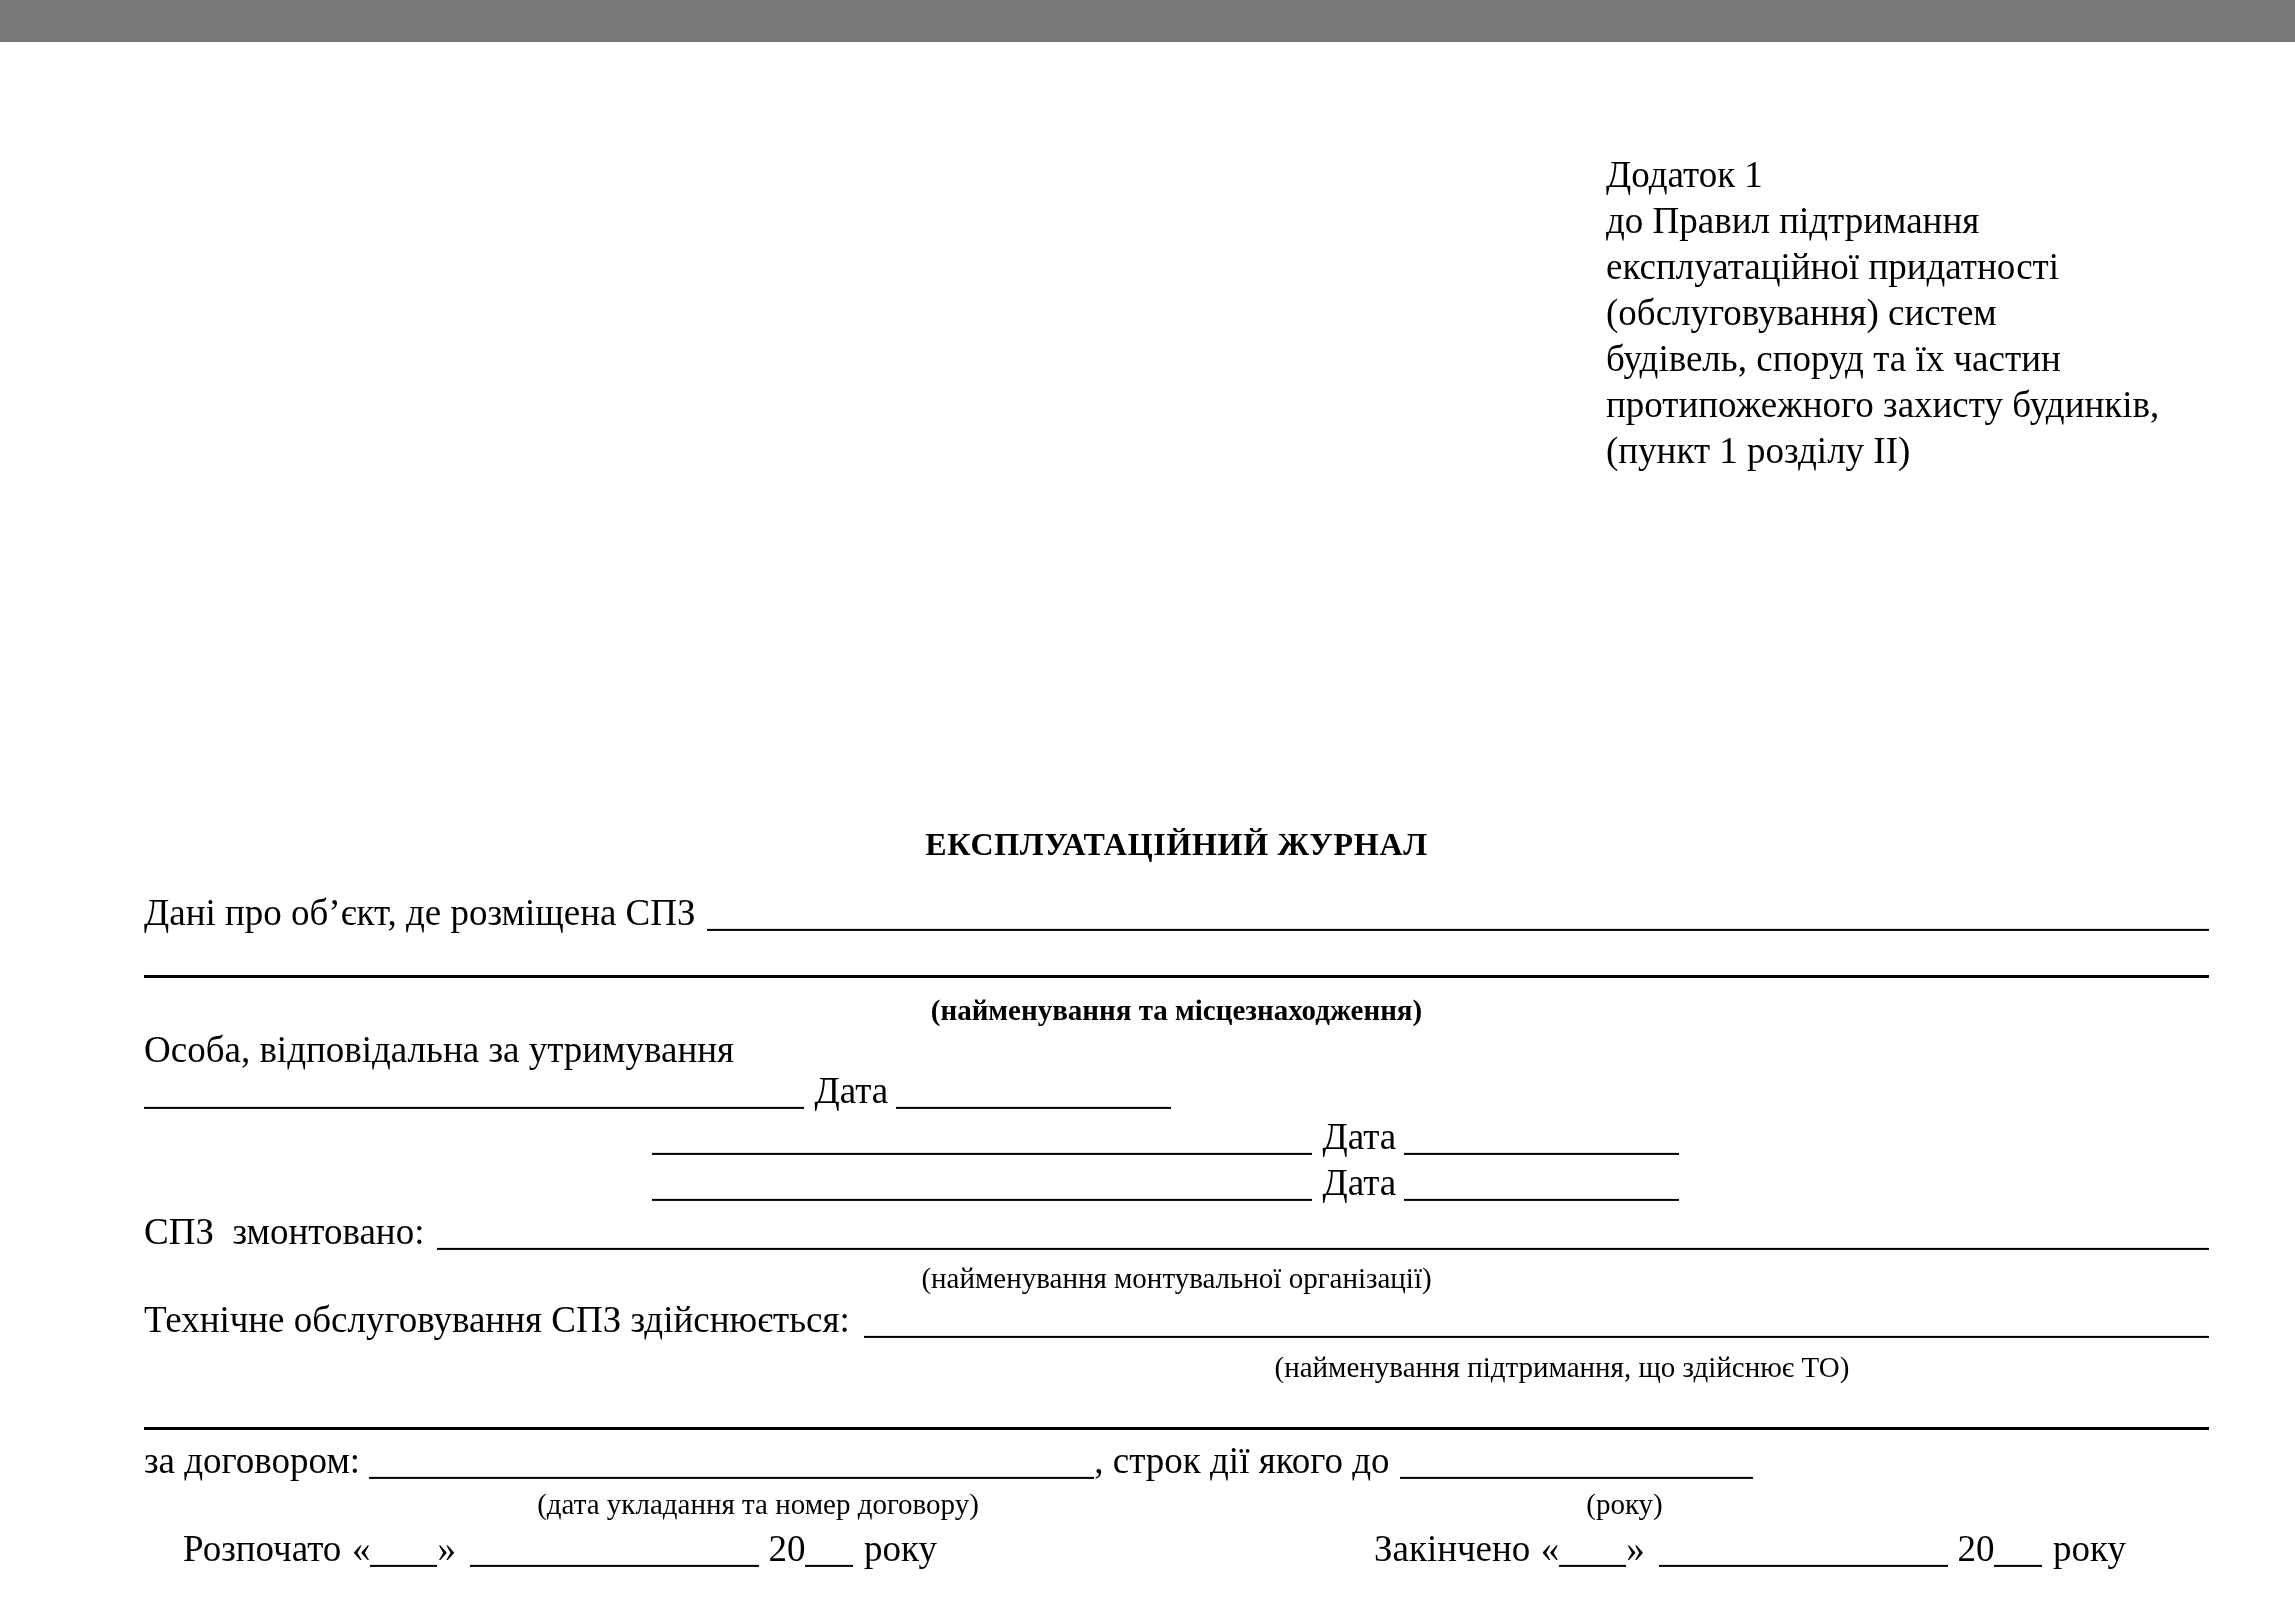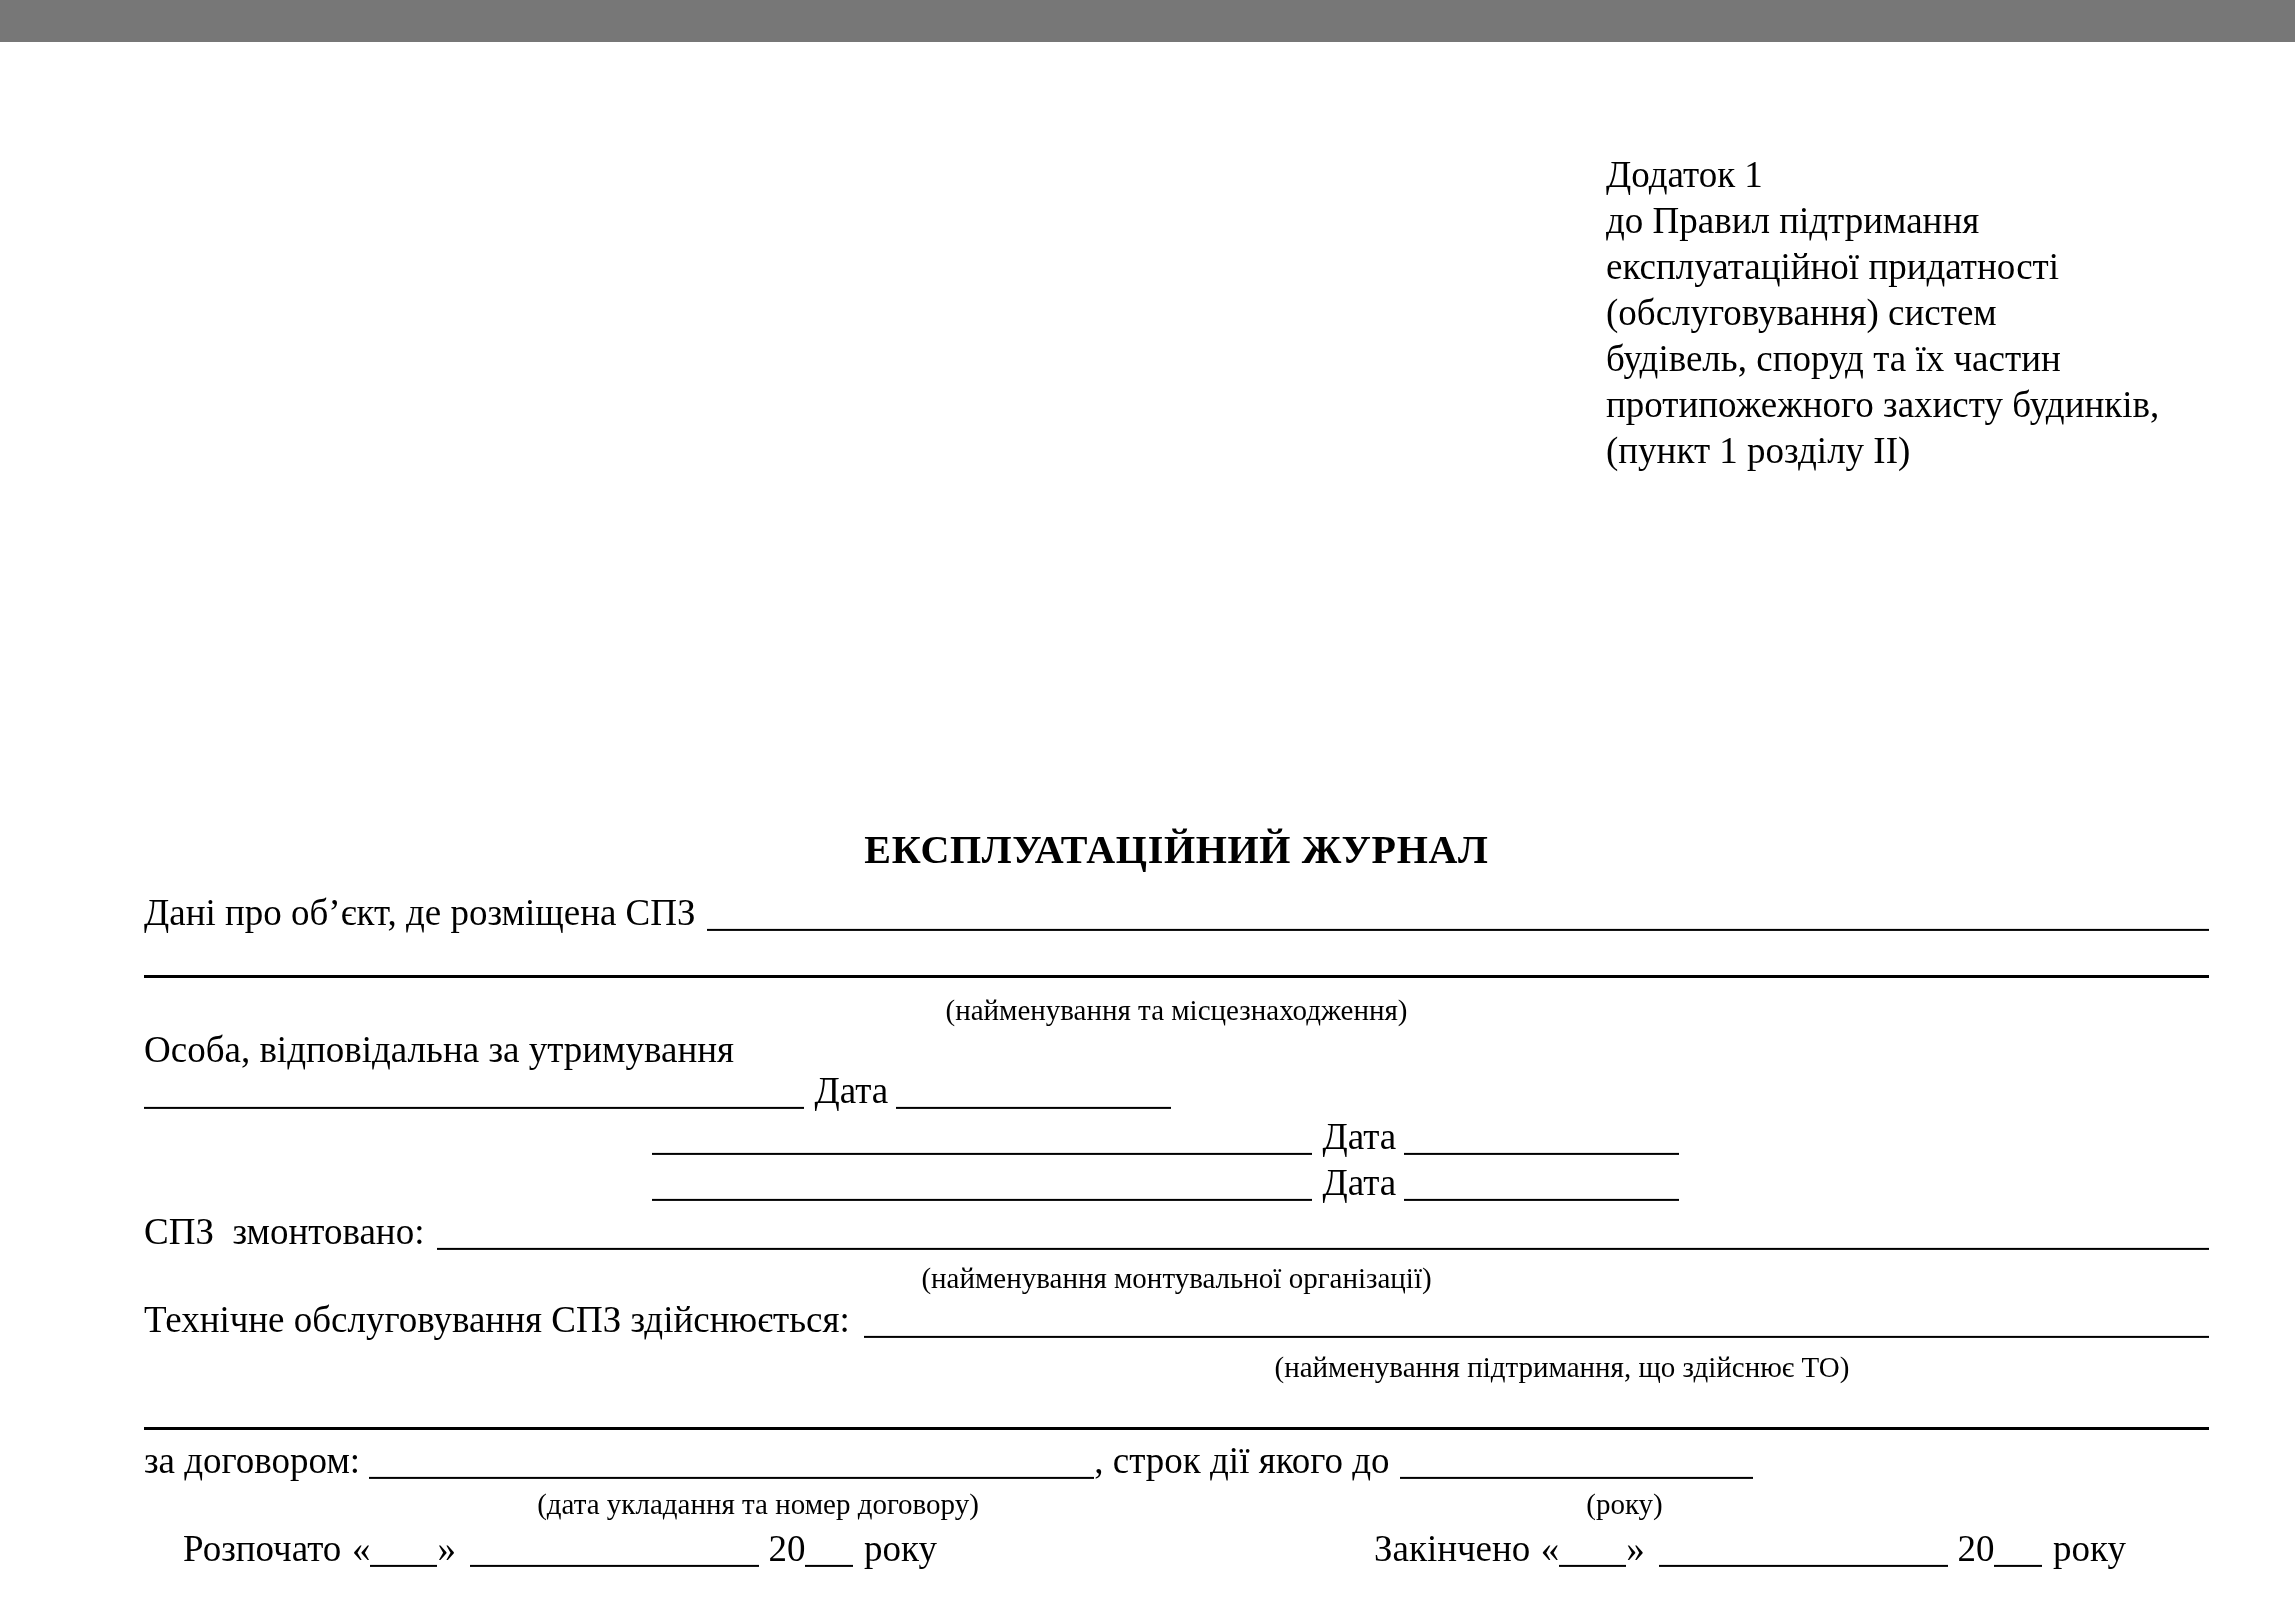--- a/index.html
+++ b/index.html
@@ -15,21 +15,21 @@
   }
   .lbl{white-space:pre;}
   
   .appendix{
     position:absolute;left:1606px;top:110px;width:628px;
     line-height:46px;
   }
   
   .doc-title{
     position:absolute;left:144px;right:86px;top:784px;
-    text-align:center;font-weight:bold;font-size:40px;letter-spacing:0.7px;
+    text-align:center;font-weight:bold;font-size:32px;letter-spacing:0.7px;
     white-space:pre;
   }
   
   .row{
     position:absolute;left:144px;right:86px;
     display:flex;align-items:baseline;
     line-height:46px;height:46px;
   }
   
   .bl{
@@ -74,21 +74,21 @@
 
   <div class="doc-title">ЕКСПЛУАТАЦІЙНИЙ ЖУРНАЛ</div>
 
   <div class="row" style="top:848px;">
     <span class="lbl">Дані про об’єкт, де розміщена СПЗ</span>
     <span class="bl grow" style="margin-left:11.8px;"></span>
   </div>
 
   <div class="rule" style="top:933px;"></div>
 
-  <div class="caption" style="top:950px;">(найменування та місцезнаходження)</div>
+  <div class="caption" style="top:950px;font-weight:bold;">(найменування та місцезнаходження)</div>
 
   <div class="row" style="top:985px;">
     <span class="lbl">Особа, відповідальна за утримування</span>
   </div>
 
   <div class="row" style="top:1026px;">
     <span class="bl" style="width:660px;"></span>
     <span class="lbl" style="margin-left:10.5px;">Дата</span>
     <span class="bl" style="width:275px;margin-left:7.9px;"></span>
   </div>

